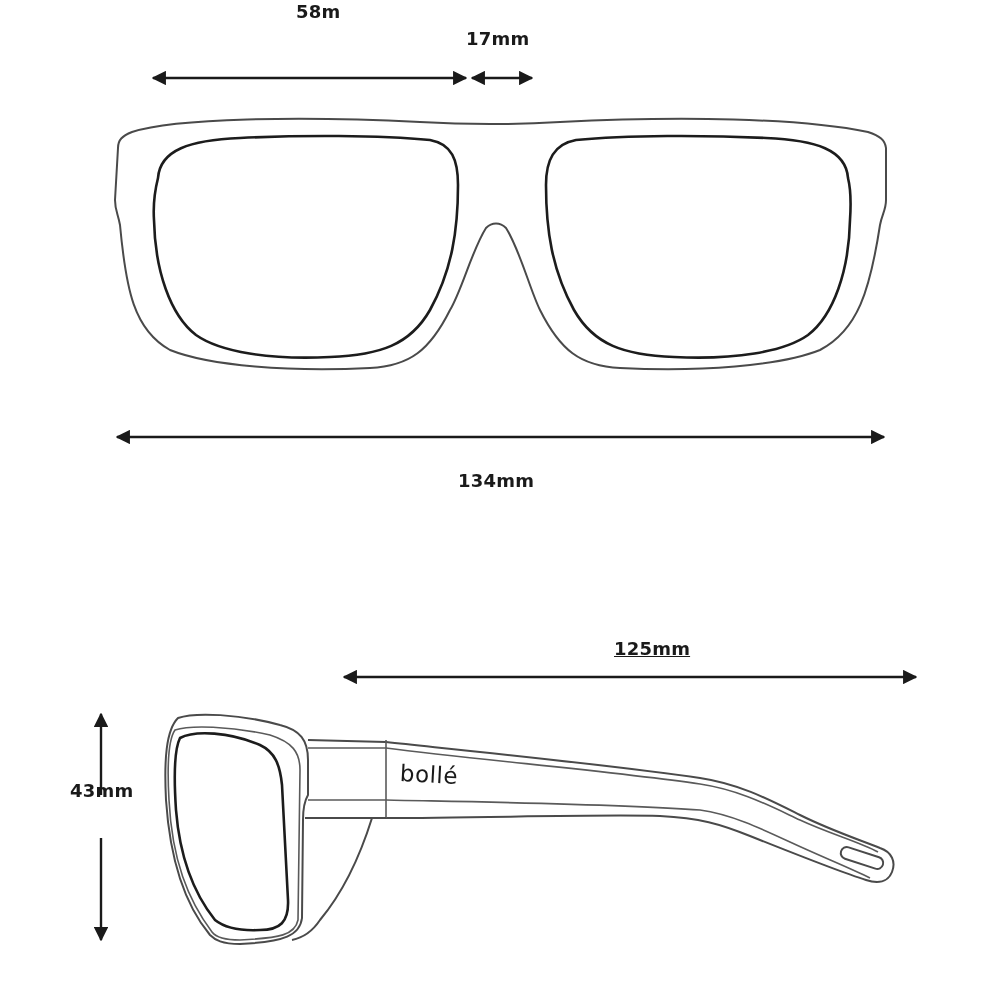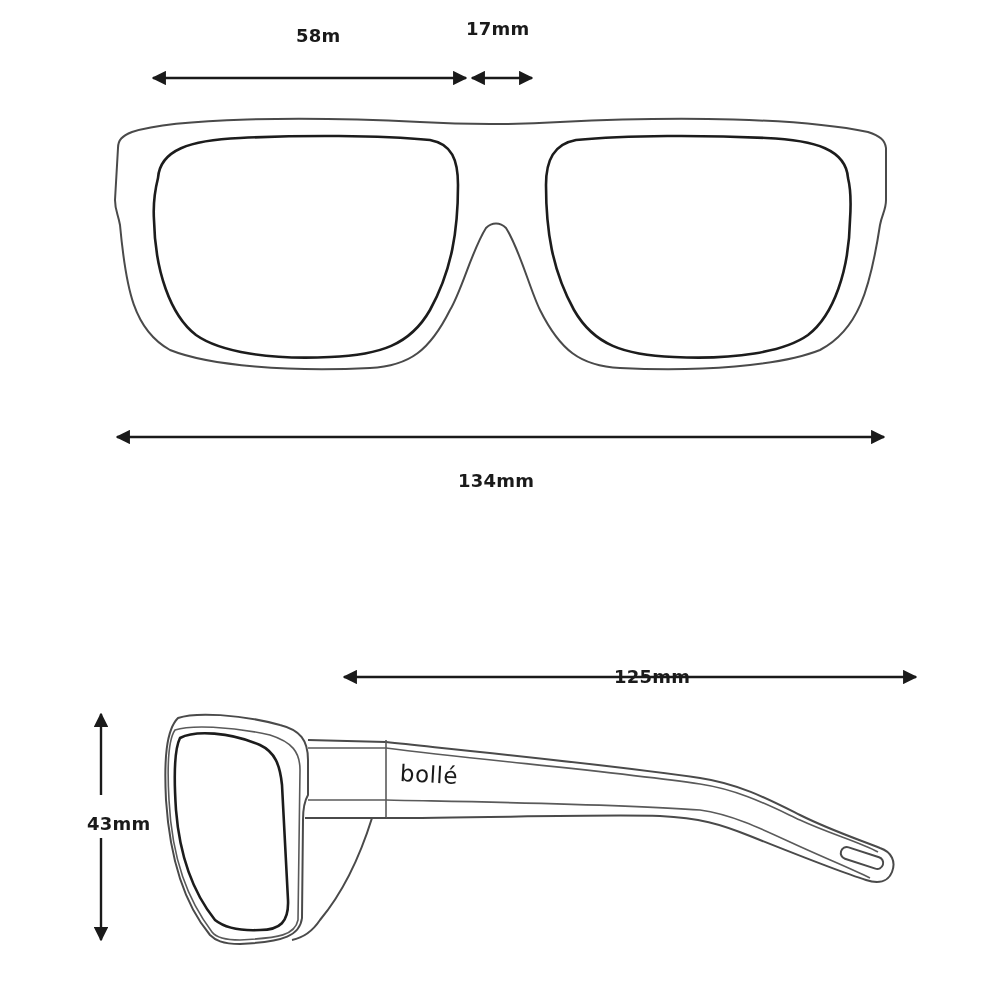--- a/index.html
+++ b/index.html
@@ -116,19 +116,19 @@
     </g>
 
     <g>
       <line class="dim" x1="344" y1="677" x2="916" y2="677" marker-start="url(#ah)" marker-end="url(#ah)"></line>
       <line class="dim" x1="101" y1="714" x2="101" y2="795" marker-start="url(#ah)"></line>
       <line class="dim" x1="101" y1="838" x2="101" y2="940" marker-end="url(#ah)"></line>
     </g>
   </svg>
 
   
-  <div class="label" style="left:296px; top:25px;">58m</div>
-  <div class="label" style="left:466px; top:18px;">17mm</div>
+  <div class="label" style="left:296px; top:1px;">58m</div>
+  <div class="label" style="left:466px; top:28px;">17mm</div>
   <div class="label" style="left:458px; top:470px;">134mm</div>
-  <div class="label" style="left:614px; top:666px;">125mm</div>
-  <div class="label" style="left:70px; top:813px;margin-left:17px;">43mm</div>
+  <div class="label" style="left:614px; top:638px;text-decoration:underline;">125mm</div>
+  <div class="label" style="left:70px; top:780px;">43mm</div>
   <div class="brand" style="left:400px; top:760px;">bollé</div>
 </div>
 
 </body></html>

